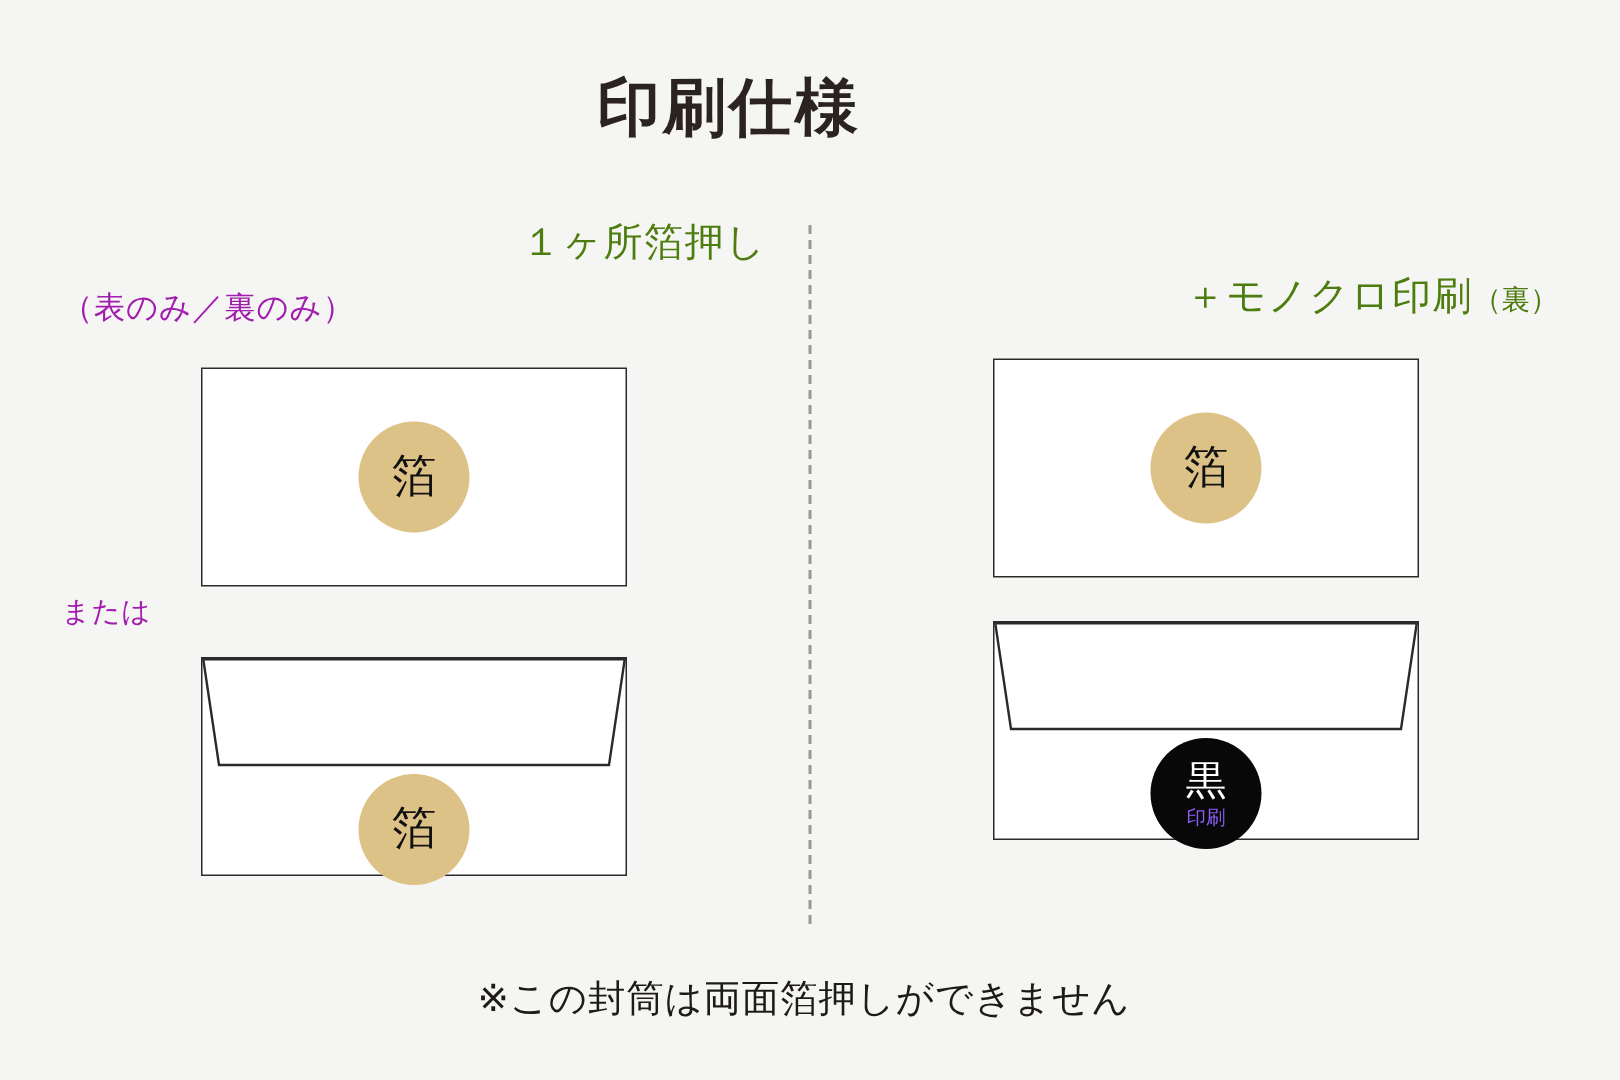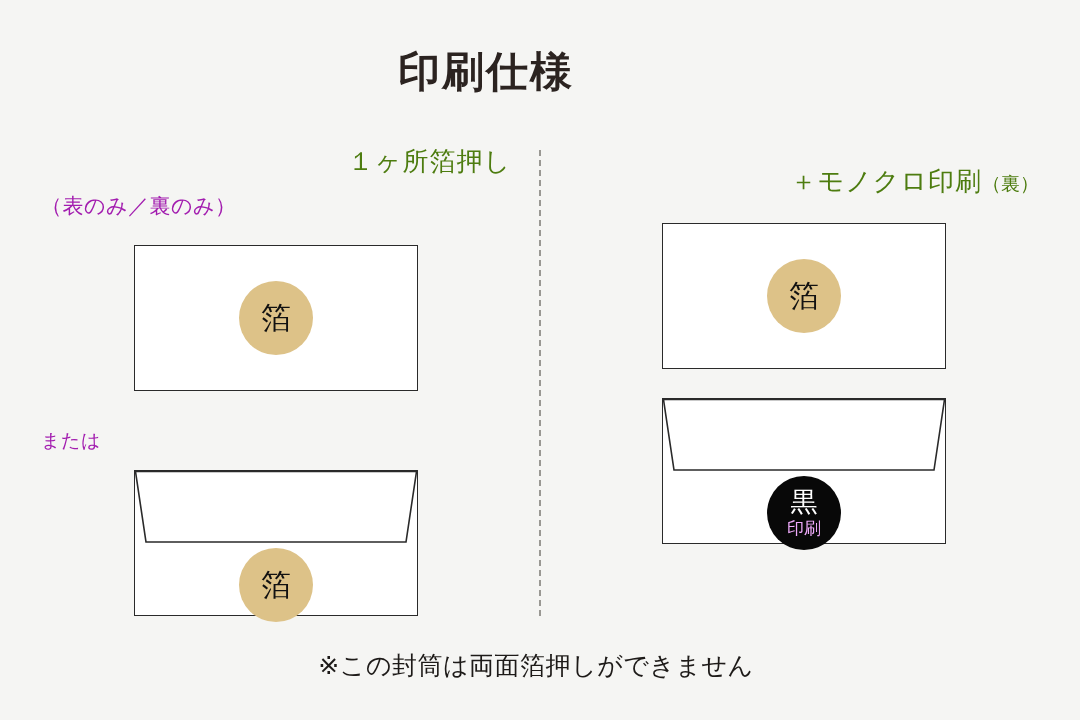--- a/index.html
+++ b/index.html
@@ -53,21 +53,21 @@
     color: #4d7c0f;
     line-height: 1.0;
     white-space: nowrap;
     letter-spacing: 1px;
   }
   .col-heading .paren {
     font-size: 19px;
     letter-spacing: 0;
   }
   .col-heading.line2 {
-    margin-top: 20px;
+    margin-top: 36px;
   }
   .col-sub {
     text-align: left;
     font-size: 21px;
     color: #a21caf;
     margin-top: 21px;
     letter-spacing: 0.5px;
     line-height: 1.0;
   }
 
@@ -126,22 +126,22 @@
     width: 74px;
     height: 74px;
     background: #080808;
   }
   .badge-black .badge-main {
     font-size: 27px;
     color: #ffffff;
     font-weight: 500;
   }
   .badge-black .badge-sub {
-    font-size: 17px;
-    color: #f0abfc;
+    font-size: 13px;
+    color: #8b5cf6;
     margin-top: 4px;
     font-weight: 500;
   }
 
   
   .divider {
     position: absolute;
     left: 539px;
     top: 150px;
     width: 0;
@@ -182,21 +182,21 @@
 
     <div style="margin-top:29px;">
       <div class="env-wrap">
         <div class="env-front"></div>
         <div class="badge badge-gold" style="left:105px; top:36px;">
           <span class="badge-main">箔</span>
         </div>
       </div>
     </div>
 
-    <div class="col-sub" style="margin-top:40px; font-size:19px;">
+    <div class="col-sub" style="margin-top:8px; font-size:19px;">
       <span>または</span>
     </div>
 
     <div style="margin-top:20px;">
       <div class="env-wrap">
         <div class="env-back"></div>
         <div class="env-flap">
           <svg viewBox="0 0 284 146" preserveAspectRatio="none">
             <polygon points="1.5,1.5 282.5,1.5 272,72 12,72" fill="#ffffff" stroke="#2a2a2a" stroke-width="1.6" stroke-linejoin="miter"></polygon>
           </svg>

